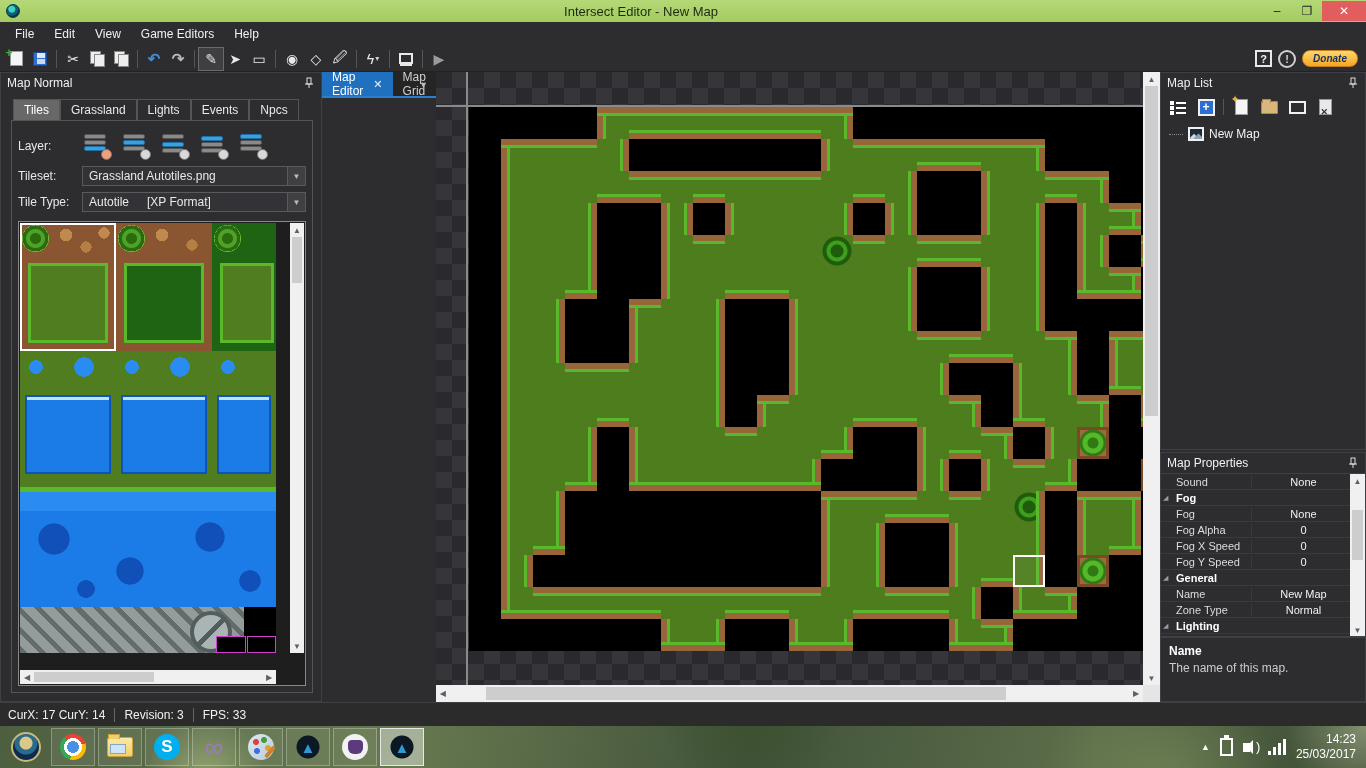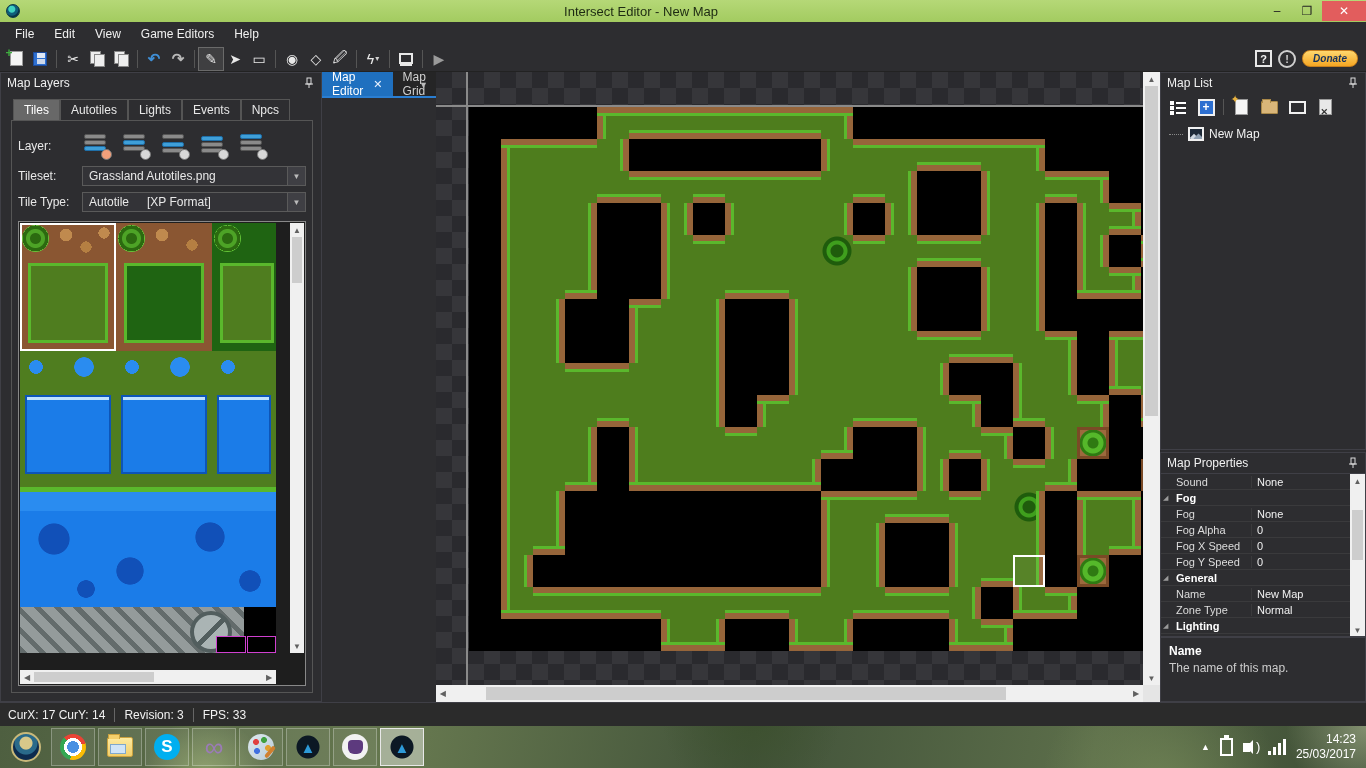--- a/index.html
+++ b/index.html
@@ -155,21 +155,21 @@
   .ic-mapthumb:before { content:""; position:absolute; left:1px; bottom:-2px; width:6px; height:6px; background:#cfd8e2; transform:rotate(45deg); }
   .ic-mapthumb:after { content:""; position:absolute; right:0px; bottom:-3px; width:7px; height:7px; background:#8fa0b2; transform:rotate(45deg); }
 
   
   .props-panel { flex:1; }
   .prop-grid { height:163px; overflow:hidden; position:relative; border-top:1px solid #3f3f46; }
   .prop-rows { position:absolute; left:0; top:0; right:15px; }
   .prow { display:flex; height:16px; align-items:center; border-bottom:1px solid #3a3a3c; font-size:11px; }
   .pgut { width:15px; flex:0 0 15px; color:#9a9a9a; font-size:7px; padding-left:2px; }
   .plabel { width:76px; flex:0 0 76px; color:#dcdcdc; white-space:nowrap; overflow:hidden; border-right:1px solid #3a3a3c; }
-  .pvalue { flex:1; color:#f1f1f1; padding-left:5px; white-space:nowrap; overflow:hidden; }
+  .pvalue { flex:1; color:#f1f1f1; padding-left:5px; white-space:nowrap; overflow:hidden;text-align:center; }
   .pgroup .plabel { font-weight:bold; color:#fff; border-right:none; width:auto; flex:1; }
   .props-vscroll { right:0; top:0; width:15px; height:163px; flex-direction:column; }
   .prop-desc { border-top:2px solid #3f3f46; padding:6px 8px; flex:1; background:#2d2d30; }
   .prop-desc .dt { font-weight:bold; color:#fff; font-size:12px; }
   .prop-desc .dd { color:#cccccc; font-size:12px; margin-top:3px; }
 
   
   .statusbar { flex:0 0 24px; background:#2b2b2b; border-top:1px solid #3f3f46; display:flex; align-items:center; padding-left:8px; color:#f1f1f1; font-size:12px; }
   .st-sep { width:1px; height:14px; background:#666; margin:0 9px; }
 
@@ -276,32 +276,32 @@
     <div class="help-box">?</div>
     <div class="alert-circ">!</div>
     <div class="donate">Donate</div>
   </div>
 </div>
 
 <div class="main">
 
   <div class="panel left-panel">
     <div class="panel-head">
-      <span>Map Layers</span>
+      <span>Map Normal</span>
       <span class="pin">
           <svg width="12" height="12" viewBox="0 0 12 12">
             <rect x="4" y="1" width="4" height="6" fill="none" stroke="#ddd"></rect>
             <line x1="2" y1="7" x2="10" y2="7" stroke="#ddd"></line>
             <line x1="6" y1="7" x2="6" y2="11" stroke="#ddd"></line>
           </svg>
         </span>
     </div>
     <div class="tabs-row">
       <div class="tab sel">Tiles</div>
-      <div class="tab">Autotiles</div>
+      <div class="tab">Grassland</div>
       <div class="tab">Lights</div>
       <div class="tab">Events</div>
       <div class="tab">Npcs</div>
     </div>
     <div class="groupbox">
       <div class="form-row">
         <span class="form-label">Layer:</span>
         <div class="layer-icons">
           <div class="layer-ic">
               <span class="disk" style="top:2px"></span>

